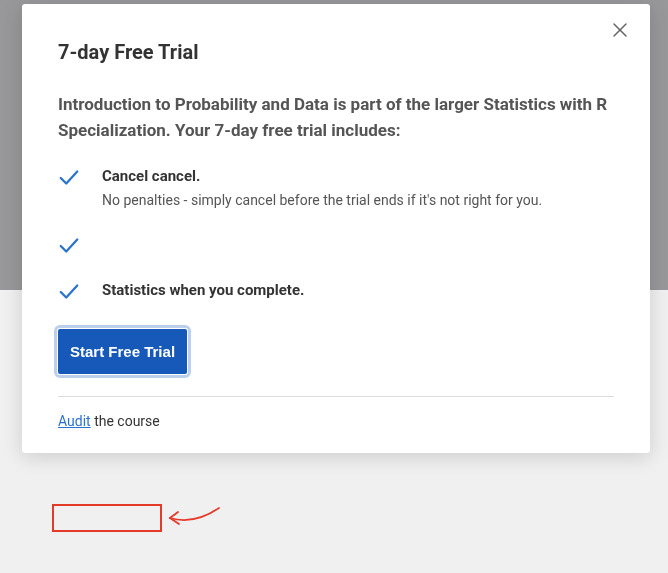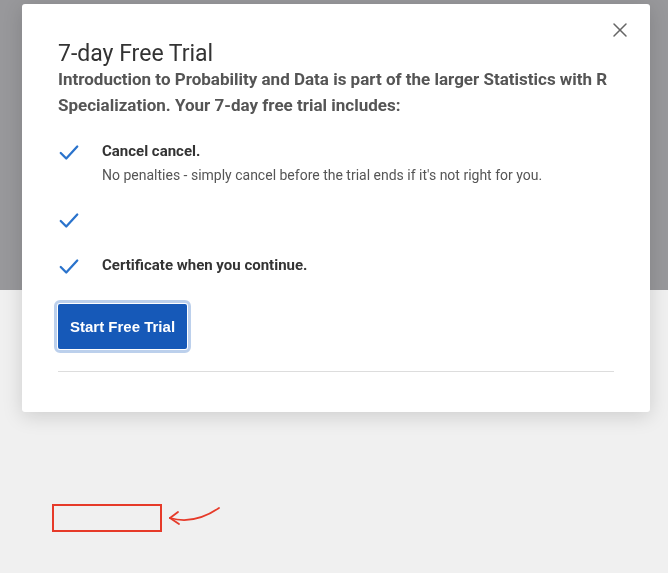--- a/index.html
+++ b/index.html
@@ -42,24 +42,24 @@
       cursor: pointer;
       display: flex;
       align-items: center;
       justify-content: center;
     }
     .close-btn svg {
       width: 18px;
       height: 18px;
     }
     .modal-title {
-      font-size: 23px;
-      font-weight: 400;
+      font-size: 20px;
+      font-weight: 700;
       color: #333333;
-      margin-bottom: 0;
+      margin-bottom: 28px;
       margin-top: 8px;
     }
     .modal-subtitle {
       font-size: 17px;
       color: #555555;
       line-height: 1.5;
       margin-bottom: 24px;
       font-weight: bold;
     }
     .feature-list {
@@ -183,29 +183,32 @@
       <div class="feature-text">
       </div>
     </li>
     <li class="feature-item">
       <span class="check-icon">
         <svg viewBox="0 0 24 24" fill="none" stroke="#2a73cc" stroke-width="2.5" stroke-linecap="round" stroke-linejoin="round">
             <polyline points="3 12 9 18 21 5"></polyline>
           </svg>
       </span>
       <div class="feature-text">
-        <div class="feature-title">Certificate when you continue.</div>
+        <div class="feature-title">Statistics when you complete.</div>
       </div>
     </li>
   </ul>
 
   <button class="start-btn">Start Free Trial</button>
 
   <hr class="divider">
 
+  <div class="audit-line">
+    <a href="#" class="audit-link">Audit</a><span> the course</span>
+  </div>
 
 </div>
 
 <div class="annotation-box"></div>
 <div class="annotation-arrow">
   <svg viewBox="0 0 60 34" fill="none" stroke="#e63a29" stroke-width="1.8" stroke-linecap="round">
     <path d="M 55 8 Q 30 25 6 18"></path>
     <path d="M 6 18 L 14 12"></path>
     <path d="M 6 18 L 15 24"></path>
   </svg>

